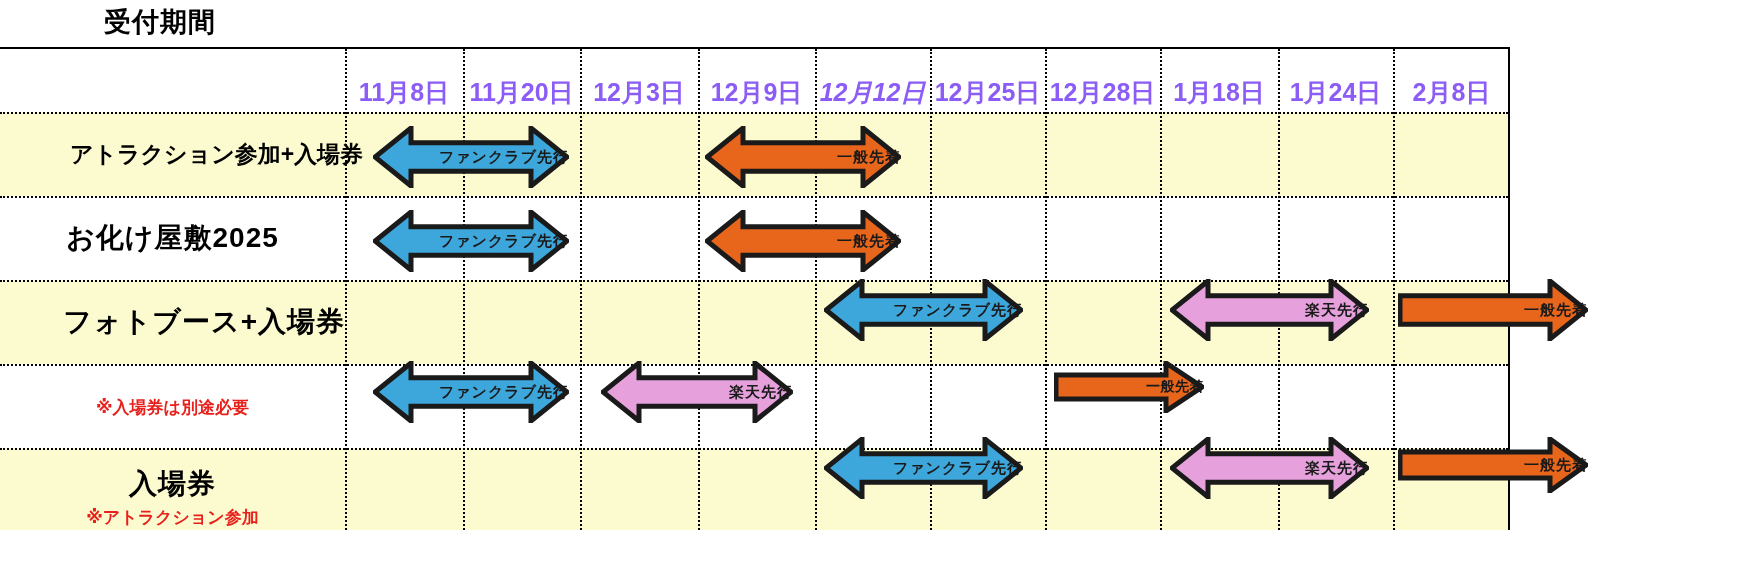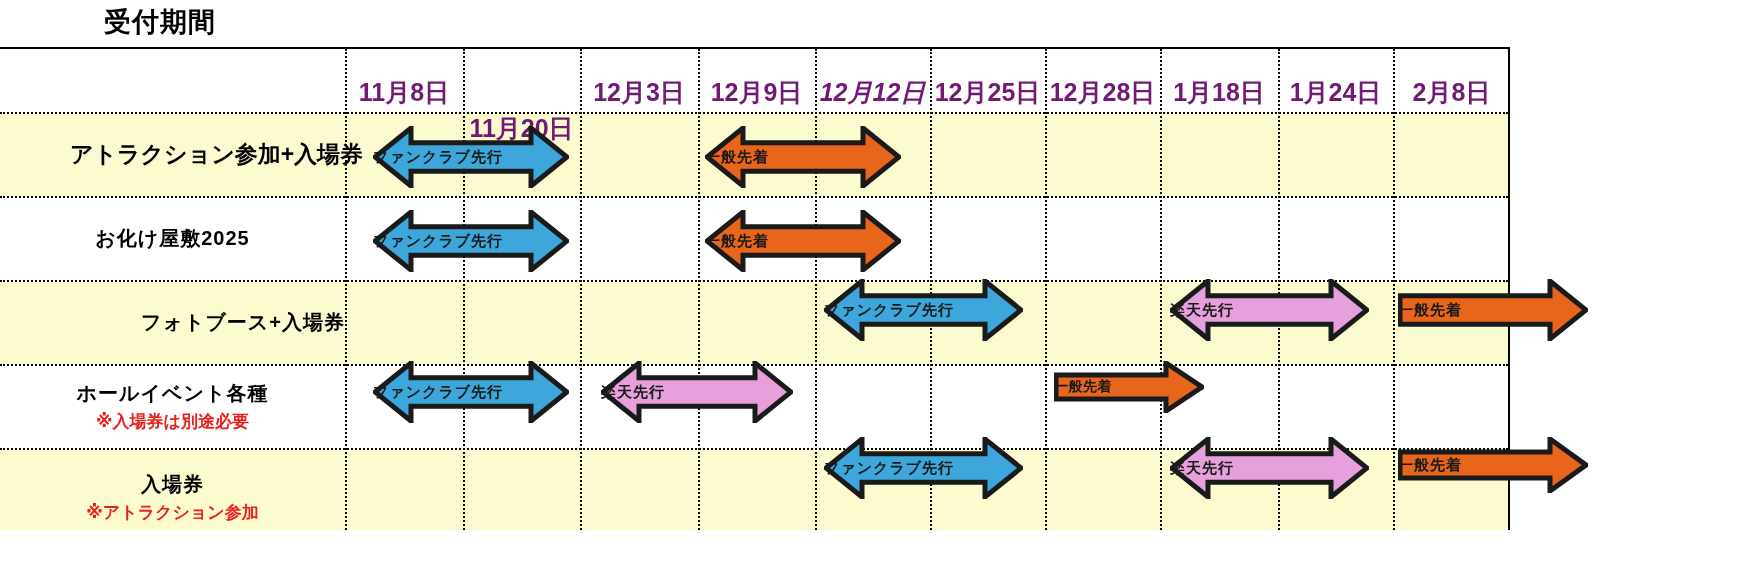--- a/index.html
+++ b/index.html
@@ -18,29 +18,29 @@
   .row.r3{top:231px;height:84px;background:#FCFBD0;}
   .row.r4{top:315px;height:84px;background:#ffffff;}
   .row.r5{top:399px;height:82px;background:#FCFBD0;}
   .rowsep{position:absolute;left:0;width:1508px;height:0;border-top:2px dotted #000;}
 
   
   .vsep{position:absolute;top:0;height:481px;width:0;border-left:2px dotted #000;}
 
   
   .lbl{position:absolute;left:0;width:345px;text-align:center;color:#000;}
-  .lbl .main{font-size:20px;font-weight:bold;letter-spacing:1px;white-space:nowrap;}
+  .lbl .main{font-size:28px;font-weight:bold;letter-spacing:1px;white-space:nowrap;}
   .lbl .main.sm{font-size:23px;letter-spacing:0px;}
   .lbl .sub{font-size:17px;font-weight:bold;color:#E8201C;margin-top:3px;letter-spacing:0px;}
 
   
-  .date{position:absolute;top:63px;transform:translateY(-100%);height:40px;line-height:40px;text-align:center;font-size:25px;font-weight:bold;color:#701a75;white-space:nowrap;}
+  .date{position:absolute;top:63px;transform:translateY(-100%);height:40px;line-height:40px;text-align:center;font-size:25px;font-weight:bold;color:#8b5cf6;white-space:nowrap;}
 
   
-  .arrow{position:absolute;display:flex;align-items:center;justify-content:flex-start;}
+  .arrow{position:absolute;display:flex;align-items:center;justify-content:flex-end;}
   .arrow svg{position:absolute;left:0;top:0;width:100%;height:100%;display:block;}
   .arrow .atxt{position:relative;z-index:2;font-size:15px;font-weight:bold;color:#1a1a1a;white-space:nowrap;letter-spacing:1px;}
   .arrow.small .atxt{font-size:14px;letter-spacing:0.5px;}
 </style>
 </head>
 <body>
 
 <div id="title">受付期間</div>
 
 <div id="grid">
@@ -64,42 +64,41 @@
       <div class="vsep" style="left: 698px;"></div>
       <div class="vsep" style="left: 815px;"></div>
       <div class="vsep" style="left: 930px;"></div>
       <div class="vsep" style="left: 1045px;"></div>
       <div class="vsep" style="left: 1160px;"></div>
       <div class="vsep" style="left: 1278px;"></div>
       <div class="vsep" style="left: 1393px;"></div>
     </div>
   <div id="dates">
       <div class="date" style="left: 345px; width: 118px;">11月8日</div>
-      <div class="date" style="left: 463px; width: 117px; margin-top: 36px;">11月20日</div>
+      <div class="date" style="left: 463px; width: 117px;">11月20日</div>
       <div class="date" style="left: 580px; width: 118px;">12月3日</div>
       <div class="date" style="left: 698px; width: 117px;">12月9日</div>
       <div class="date" style="left: 815px; width: 115px; font-style: italic;">12月12日</div>
       <div class="date" style="left: 930px; width: 115px;">12月25日</div>
       <div class="date" style="left: 1045px; width: 115px; text-align: center;">12月28日</div>
       <div class="date" style="left: 1160px; width: 118px;">1月18日</div>
       <div class="date" style="left: 1278px; width: 115px;">1月24日</div>
       <div class="date" style="left: 1393px; width: 117px;">2月8日</div>
     </div>
   <div id="labels">
       <div class="lbl" style="top: 63px; height: 84px; display: flex; flex-direction: column; align-items: center; justify-content: center; margin-left: 44px;">
         <div class="main sm">アトラクション参加+入場券</div>
       </div>
       <div class="lbl" style="top: 147px; height: 84px; display: flex; flex-direction: column; align-items: center; justify-content: center;">
         <div class="main">お化け屋敷2025</div>
       </div>
       <div class="lbl" style="top: 231px; height: 84px; display: flex; flex-direction: column; align-items: flex-end; justify-content: center;">
         <div class="main">フォトブース+入場券</div>
       </div>
       <div class="lbl" style="top: 315px; height: 84px; display: flex; flex-direction: column; align-items: center; justify-content: center;">
-        <div class="main">ホールイベント各種</div>
         <div class="sub">※入場券は別途必要</div>
       </div>
       <div class="lbl" style="top: 399px; height: 98px; display: flex; flex-direction: column; align-items: center; justify-content: center;">
         <div class="main">入場券</div>
         <div class="sub">※アトラクション参加</div>
       </div>
     </div>
 </div>
 
 <div id="bars">

